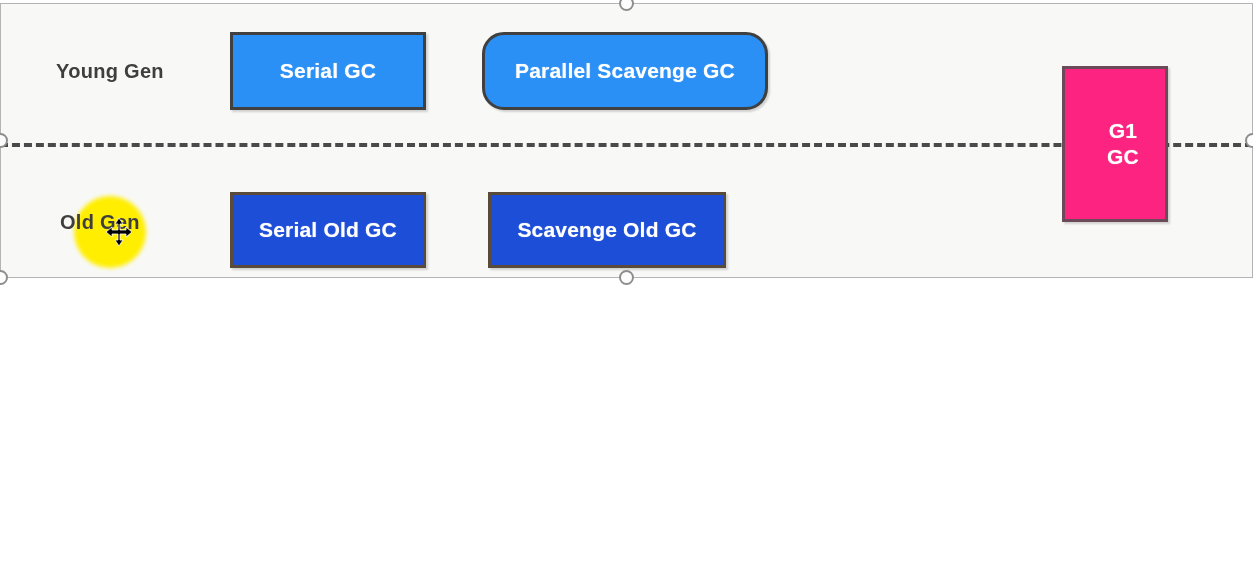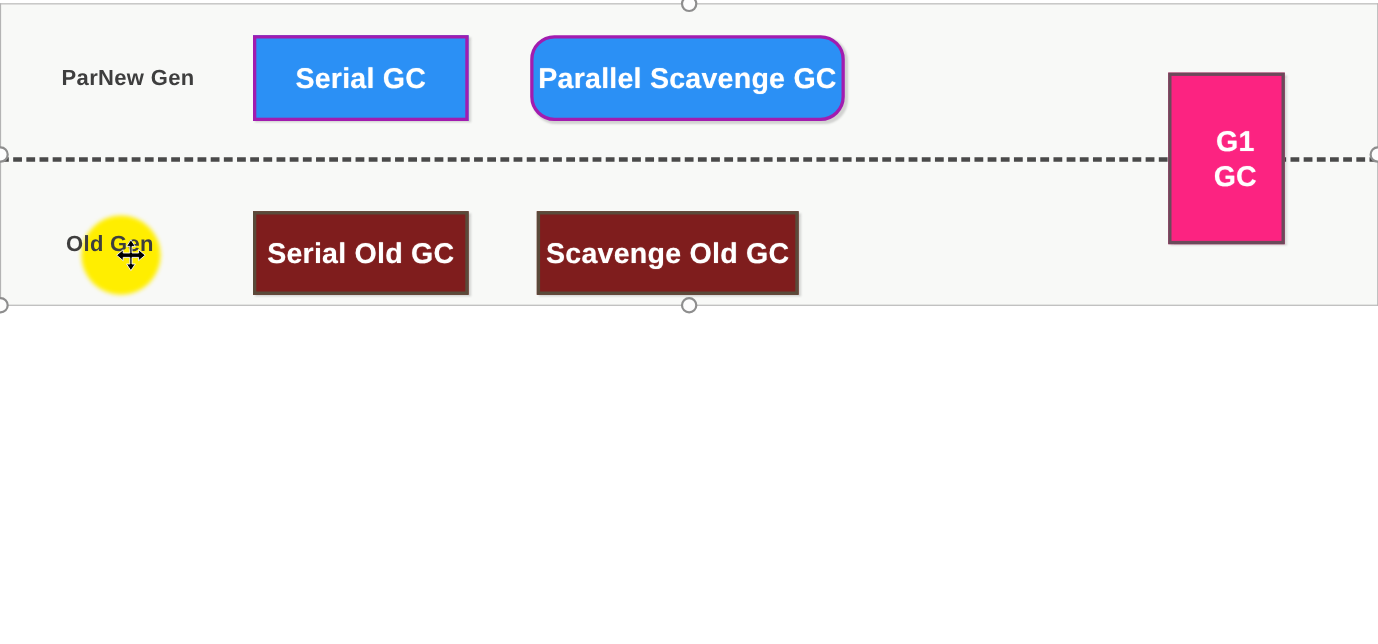--- a/index.html
+++ b/index.html
@@ -100,35 +100,35 @@
     position: absolute;
     left: 104px;
     top: 213px;
     width: 30px;
     height: 30px;
   }
 
   
   .gc-box {
     position: absolute;
-    border: 3px solid #a21caf;
+    border: 3px solid #404040;
     box-sizing: border-box;
     display: flex;
     align-items: center;
     justify-content: center;
     color: #ffffff;
     font-weight: bold;
-    font-size: 26px;
+    font-size: 21px;
     letter-spacing: 0.2px;
     text-shadow: 0 0 1px rgba(255,255,255,0.6);
     white-space: nowrap;
     box-shadow: 2px 2px 2px rgba(0,0,0,0.16);
   }
   .gc-box.young { background: #2b90f5; }
-  .gc-box.old   { background: #7f1d1d; border-color: #5a4a3a; }
+  .gc-box.old   { background: #1d4ed8; border-color: #5a4a3a; }
   .gc-box.whole {
     background: #fc2381;
     border-color: #6b4a5a;
     flex-direction: column;
     line-height: 1.25;
   }
 
   #box-serial-gc            { left: 230px; top: 28px;  width: 196px; height: 78px; }
   #box-parallel-scavenge-gc { left: 482px; top: 28px;  width: 286px; height: 78px; border-radius: 22px; }
   #box-parnew-gc            { left: 804px; top: 28px;  width: 196px; height: 78px; }
@@ -149,21 +149,21 @@
 </style>
 </head>
 <body>
 
 <div id="page">
 
   <div id="diagram-panel">
 
     <div id="generation-divider"></div>
 
-    <div class="gen-label" id="young-gen-label">ParNew Gen</div>
+    <div class="gen-label" id="young-gen-label">Young Gen</div>
 
     <div id="cursor-highlight"></div>
 
     <div class="gen-label" id="old-gen-label">Old Gen</div>
 
     <svg id="move-cursor" viewBox="0 0 30 30">
       <g fill="#000000" stroke="#ffffff" stroke-width="0.8">
         <polygon points="15,1 19,7 16,7 16,13 22,13 22,10 28,15 22,20 22,17 16,17 16,23 19,23 15,29 11,23 14,23 14,17 8,17 8,20 2,15 8,10 8,13 14,13 14,7 11,7"></polygon>
       </g>
     </svg>

